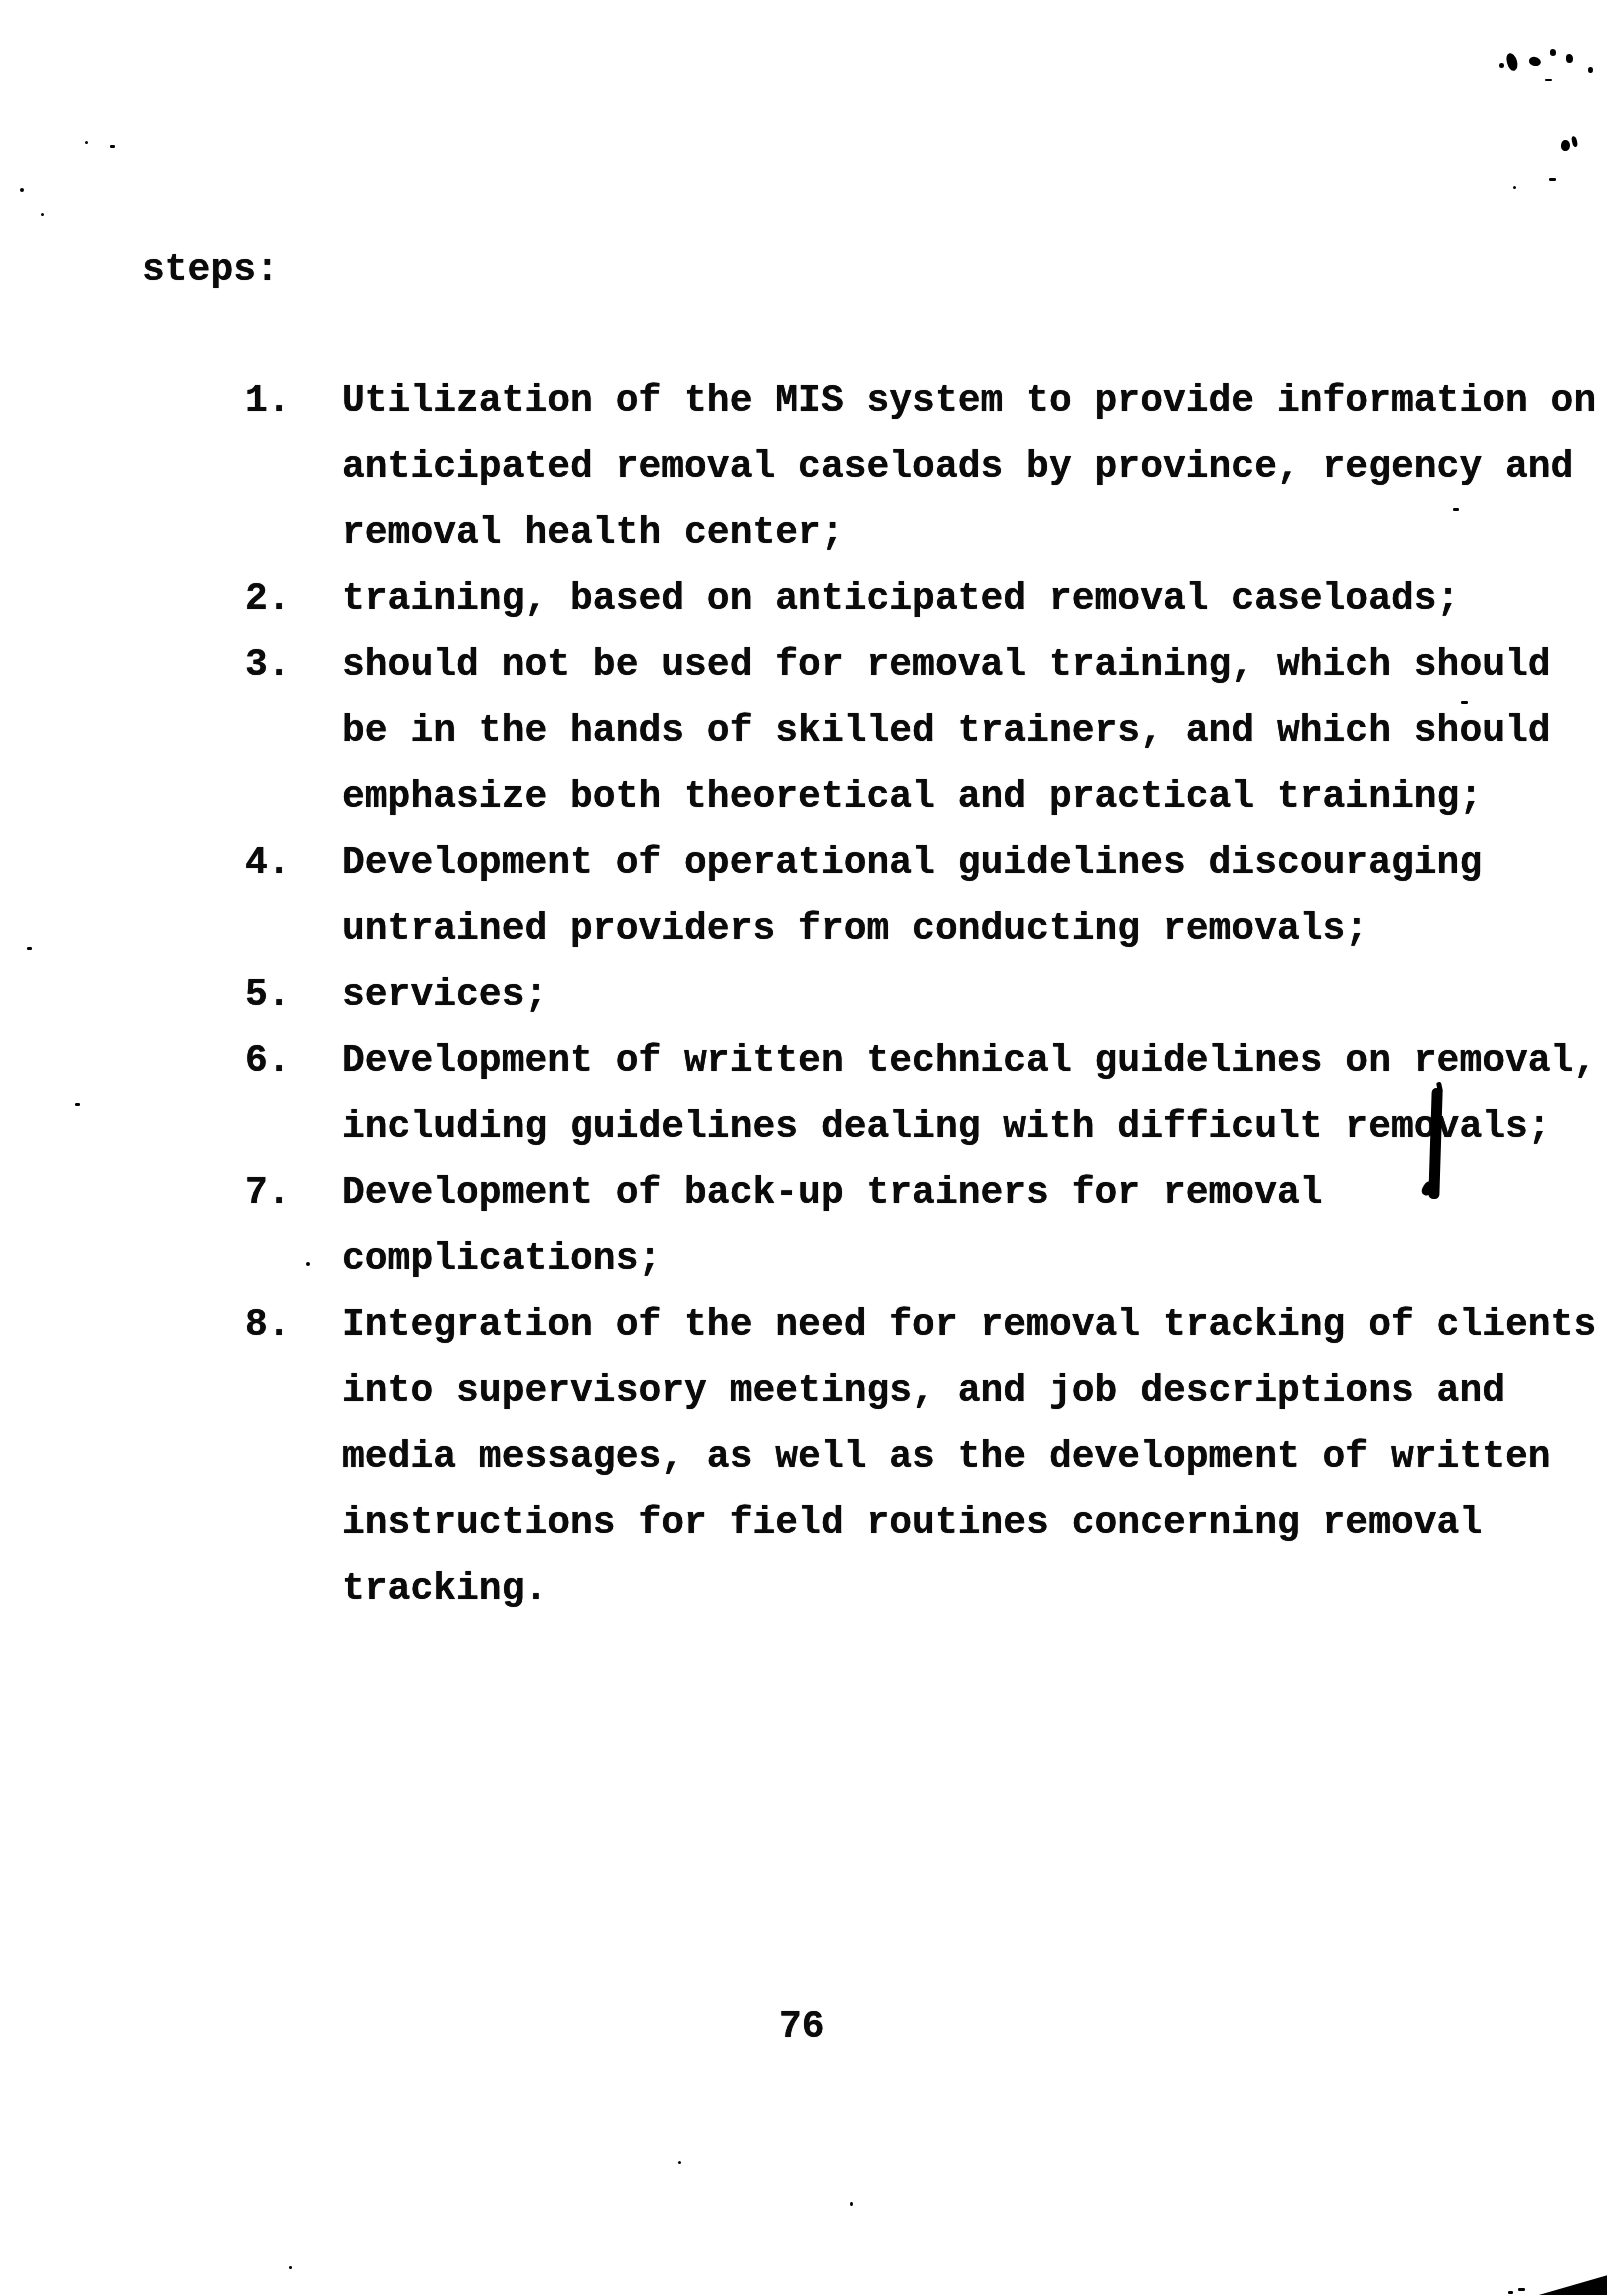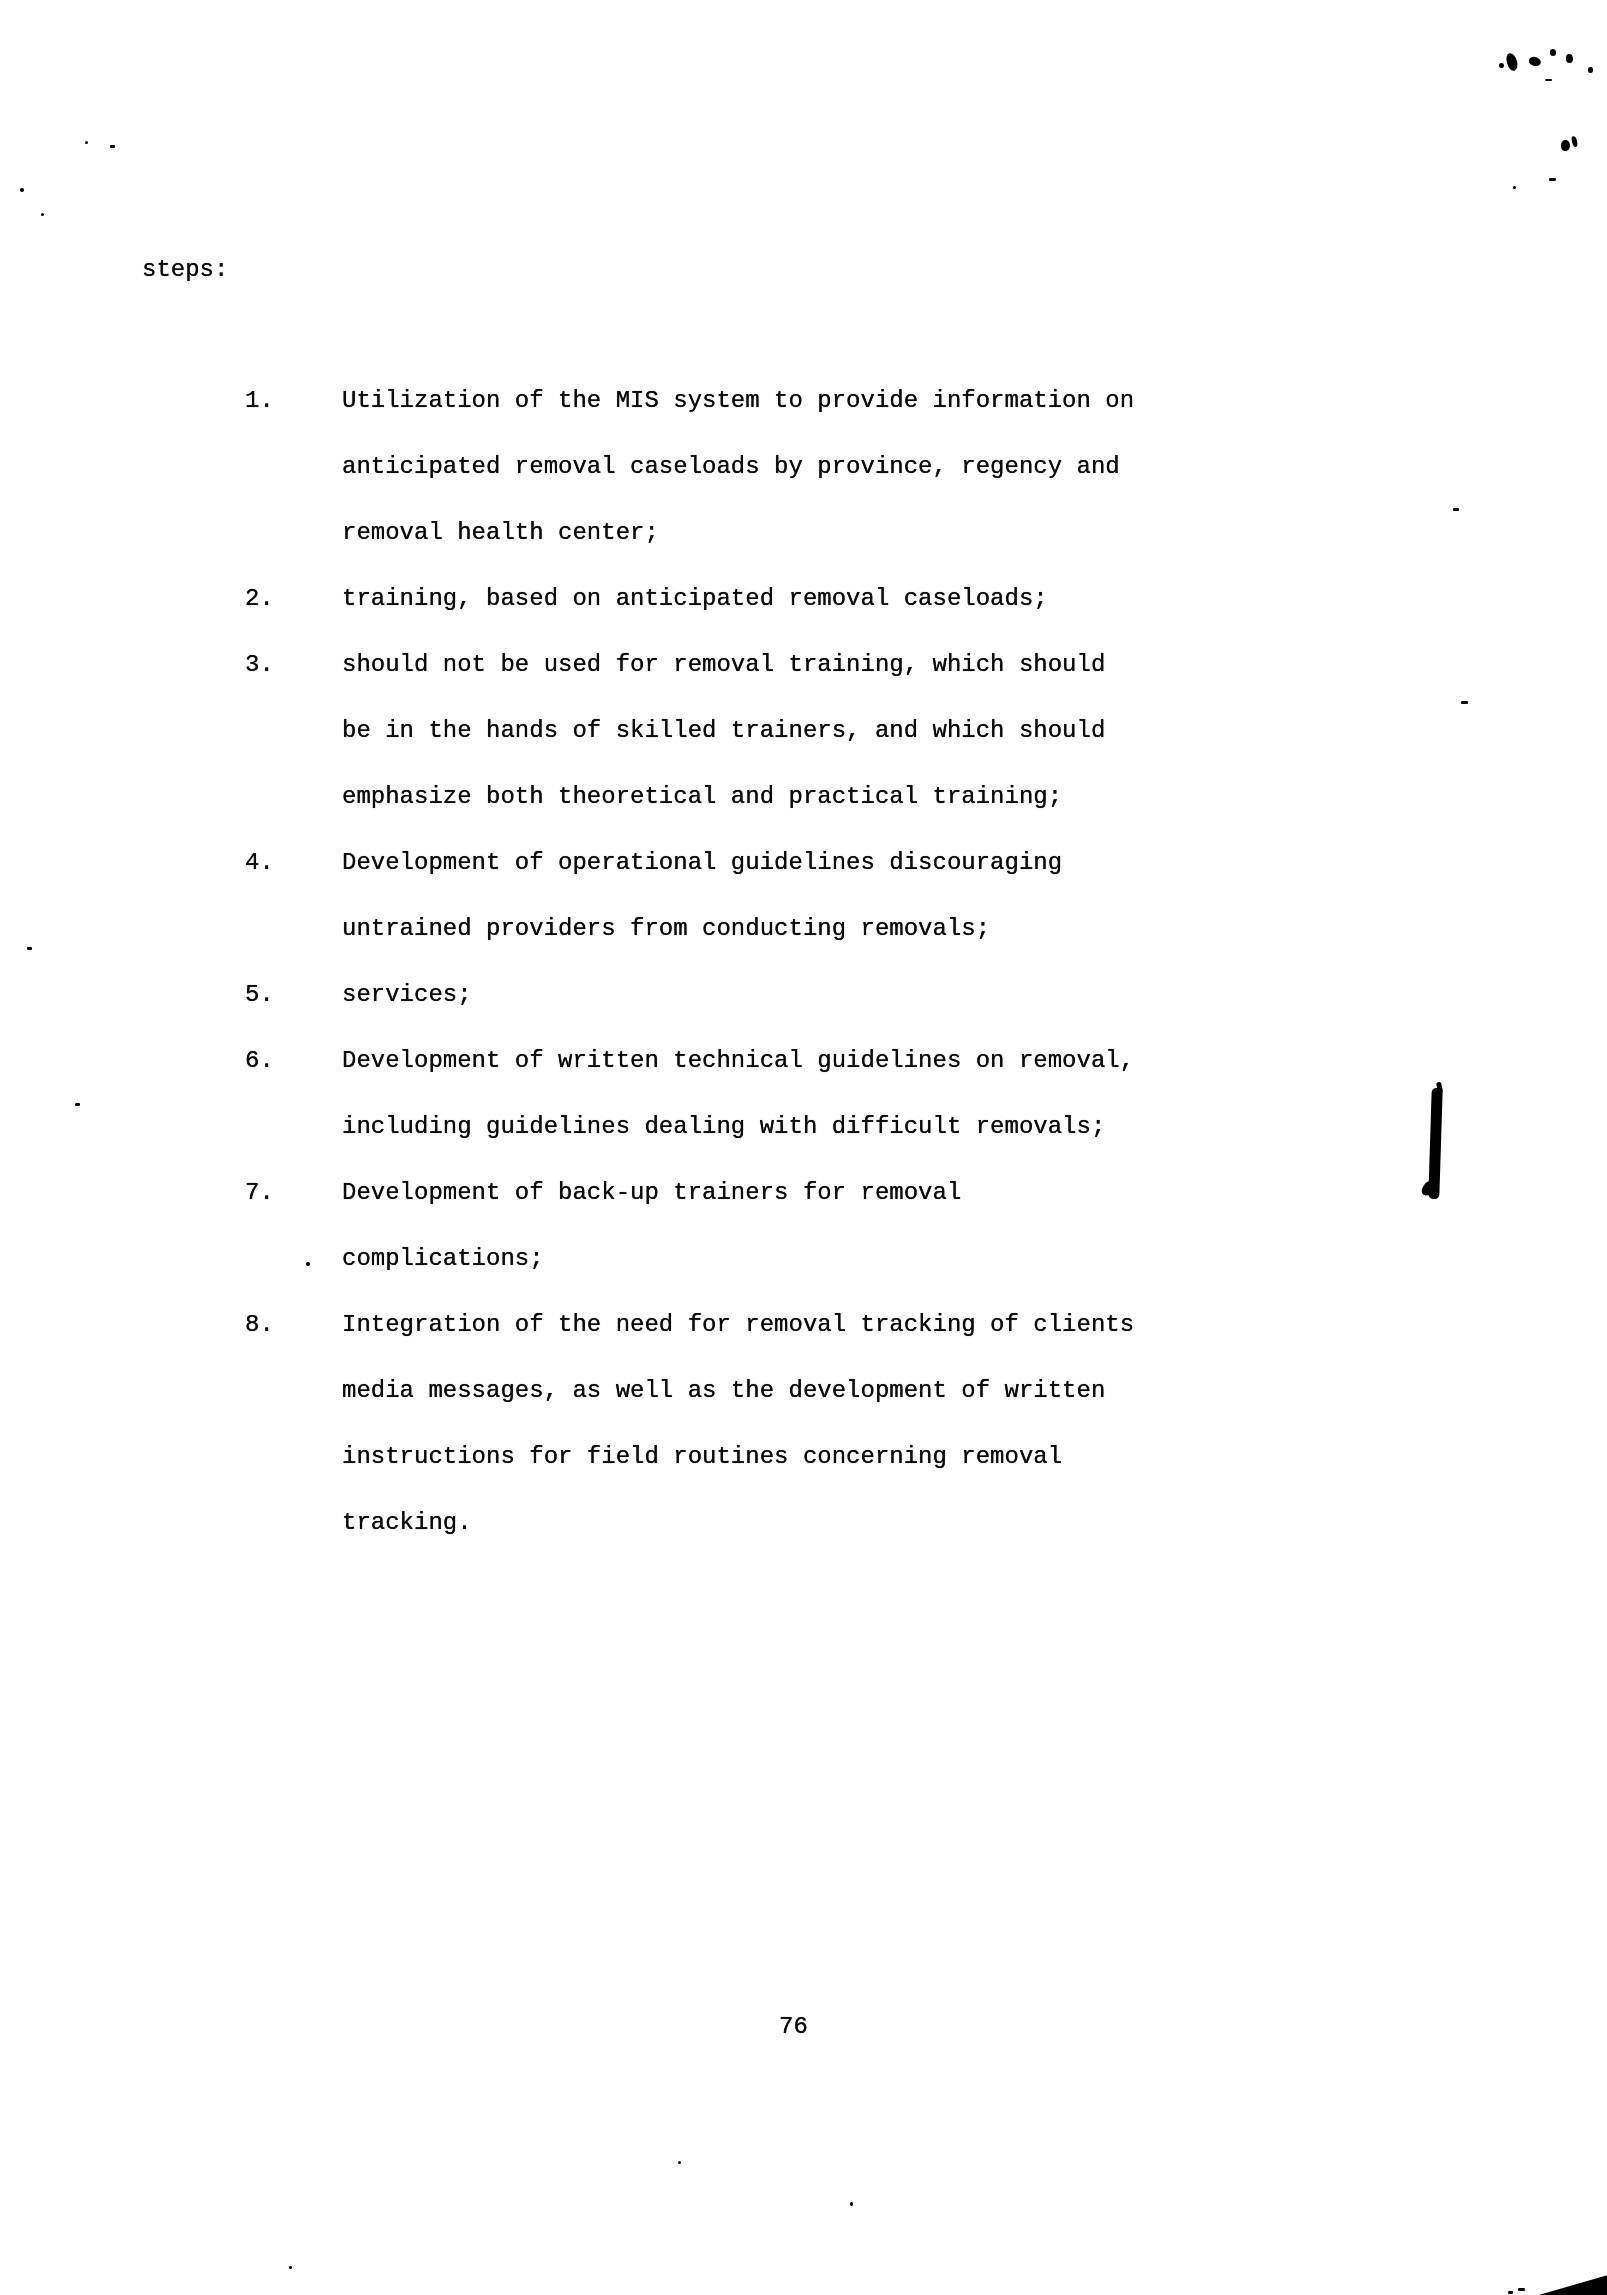--- a/index.html
+++ b/index.html
@@ -5,22 +5,22 @@
   html,body{margin:0;padding:0;}
   body{
     width:1608px;height:2295px;
     background:#ffffff;
     position:relative;
     overflow:hidden;
     font-family:"Liberation Mono","DejaVu Sans Mono",monospace;
     color:#0b0b0b;
   }
   .typewriter{
-    font-weight:400;
-    font-size:24px;
+    font-weight:700;
+    font-size:38px;
     letter-spacing:0;
     text-shadow:0 0 0.7px #0b0b0b;
     white-space:pre;
   }
   #heading{
     position:absolute;left:142px;top:250px;
     line-height:40px;
   }
   #list{
     position:absolute;left:342px;top:368px;
@@ -102,20 +102,21 @@
 
   <div class="item">
     <span class="num typewriter">7.</span>
     <div class="line typewriter">Development of back-up trainers for removal</div>
     <div class="line typewriter">complications;</div>
   </div>
 
   <div class="item">
     <span class="num typewriter">8.</span>
     <div class="line typewriter">Integration of the need for removal tracking of clients</div>
+    <div class="line typewriter">into supervisory meetings, and job descriptions and</div>
     <div class="line typewriter">media messages, as well as the development of written</div>
     <div class="line typewriter">instructions for field routines concerning removal</div>
     <div class="line typewriter">tracking.</div>
   </div>
 
 </div>
 
 <div id="page-number" class="typewriter">76</div>
 
 <div id="ink-stroke"></div>

